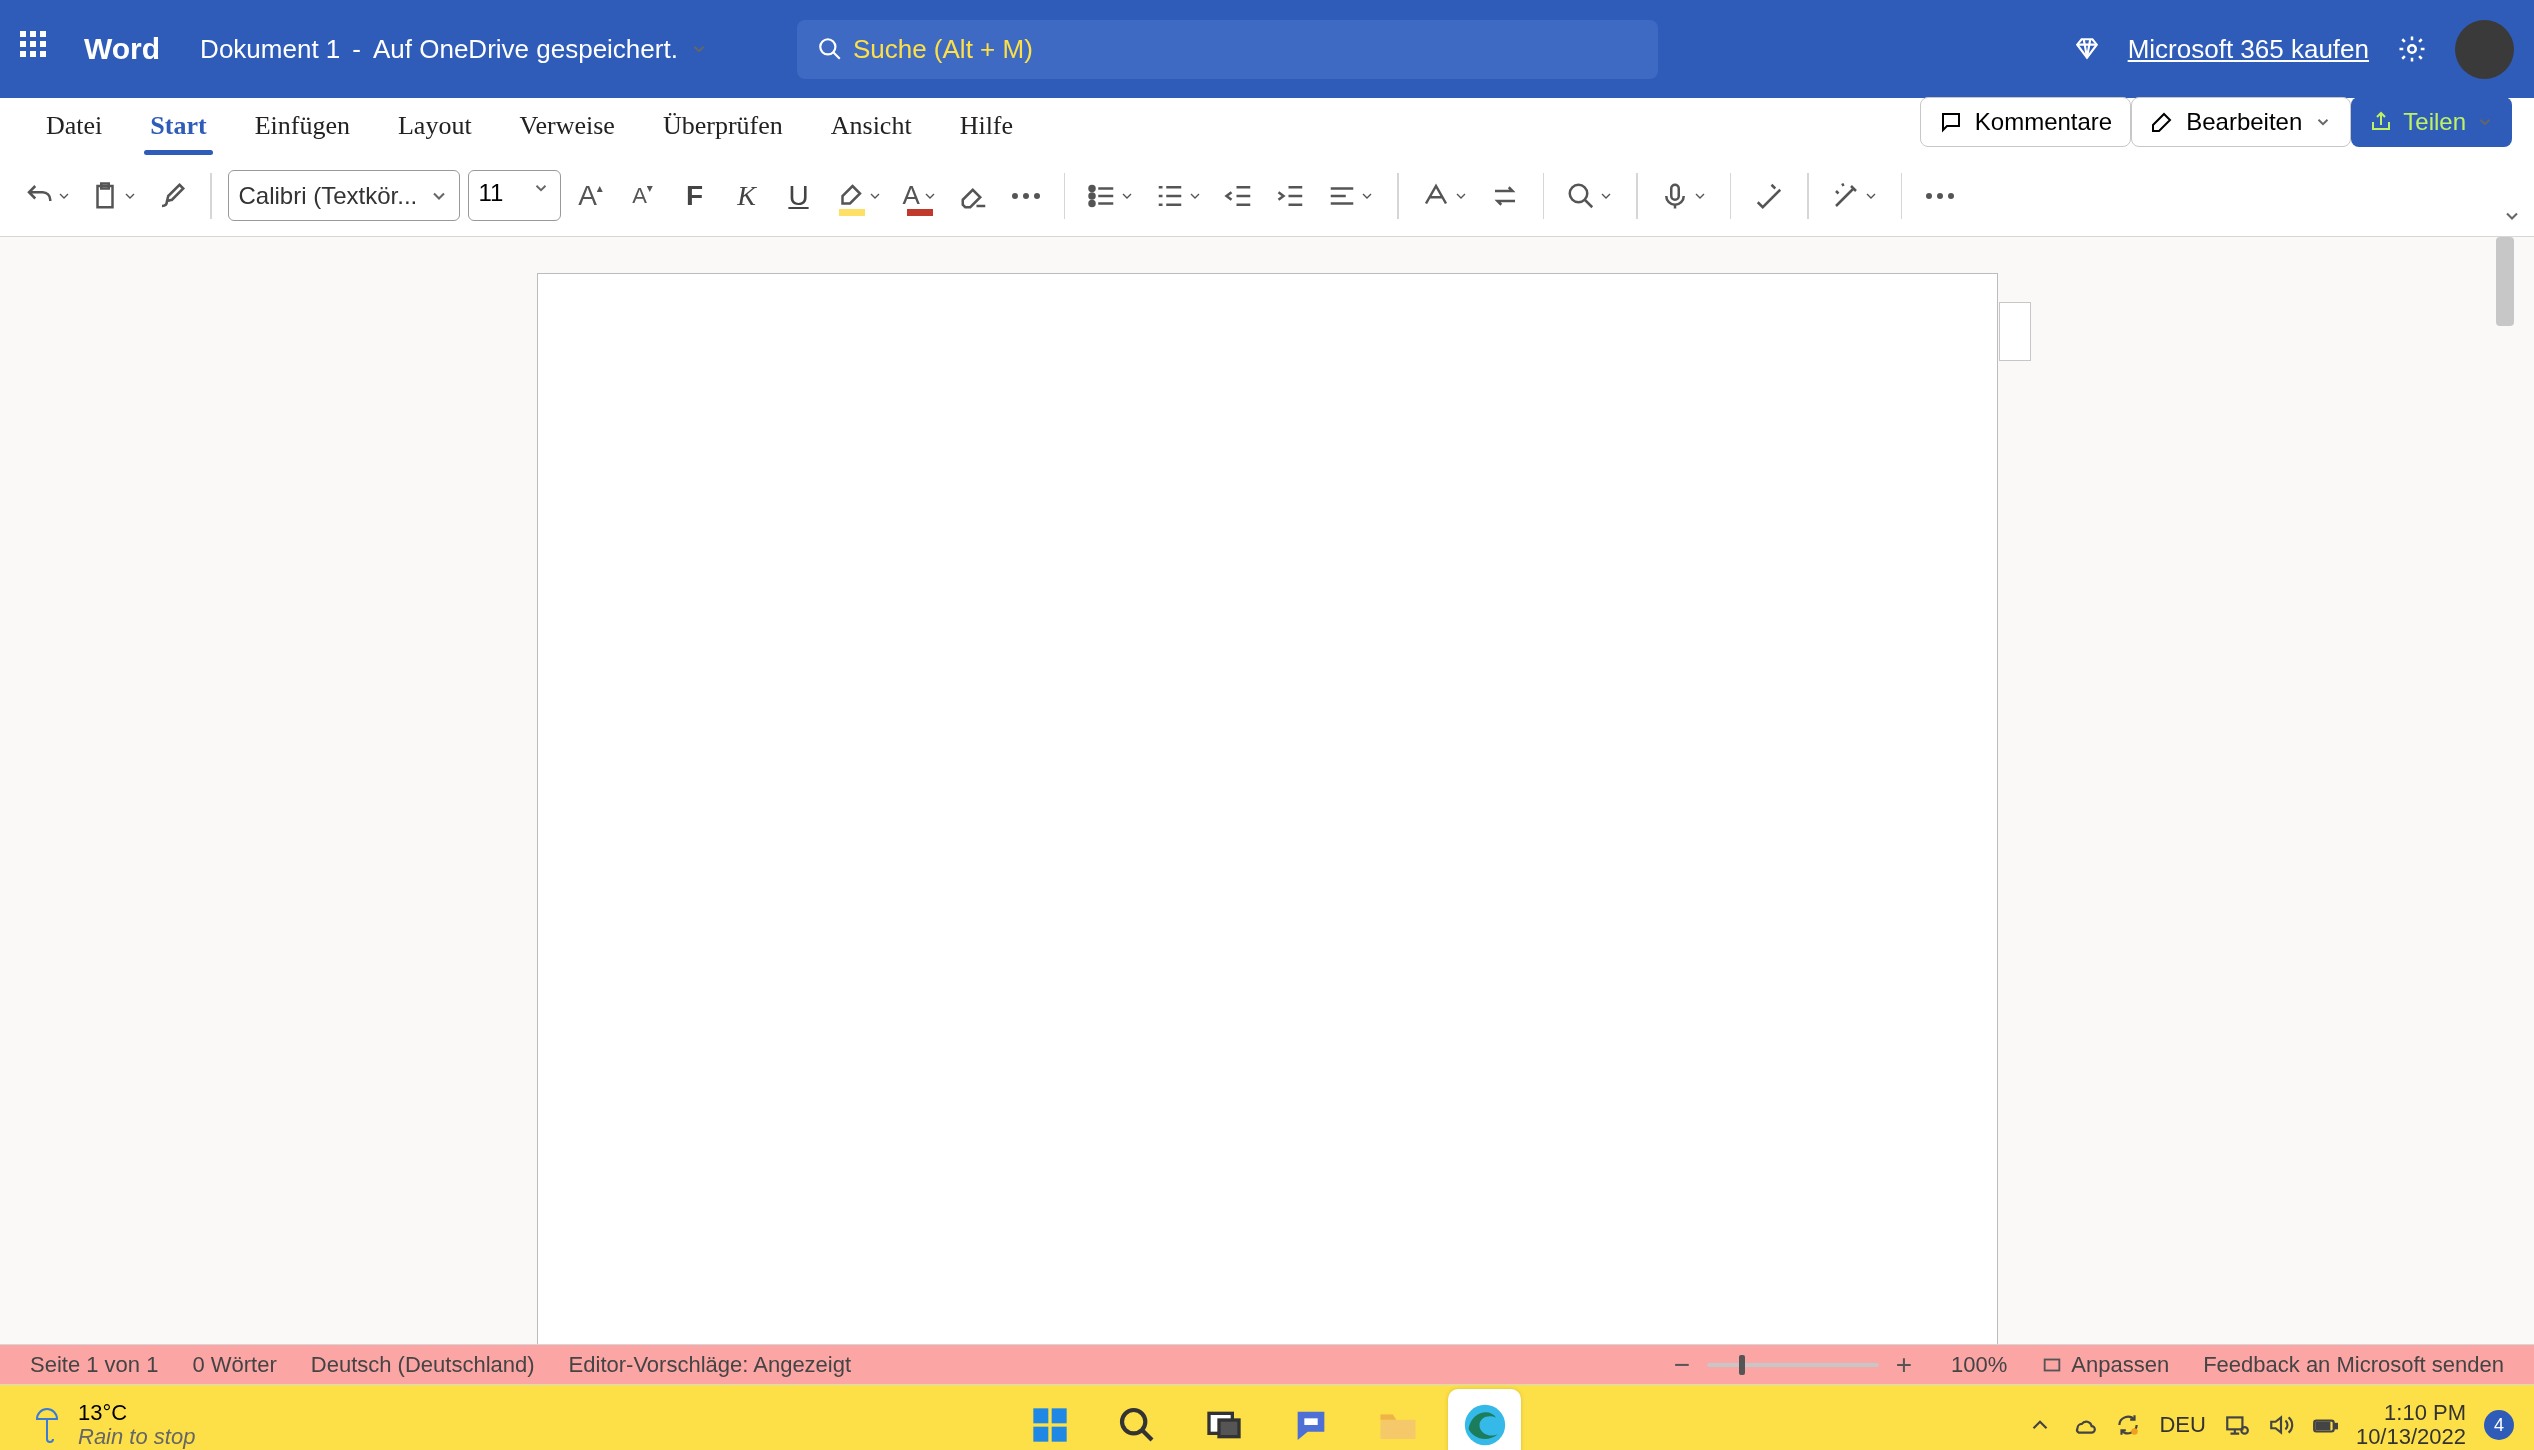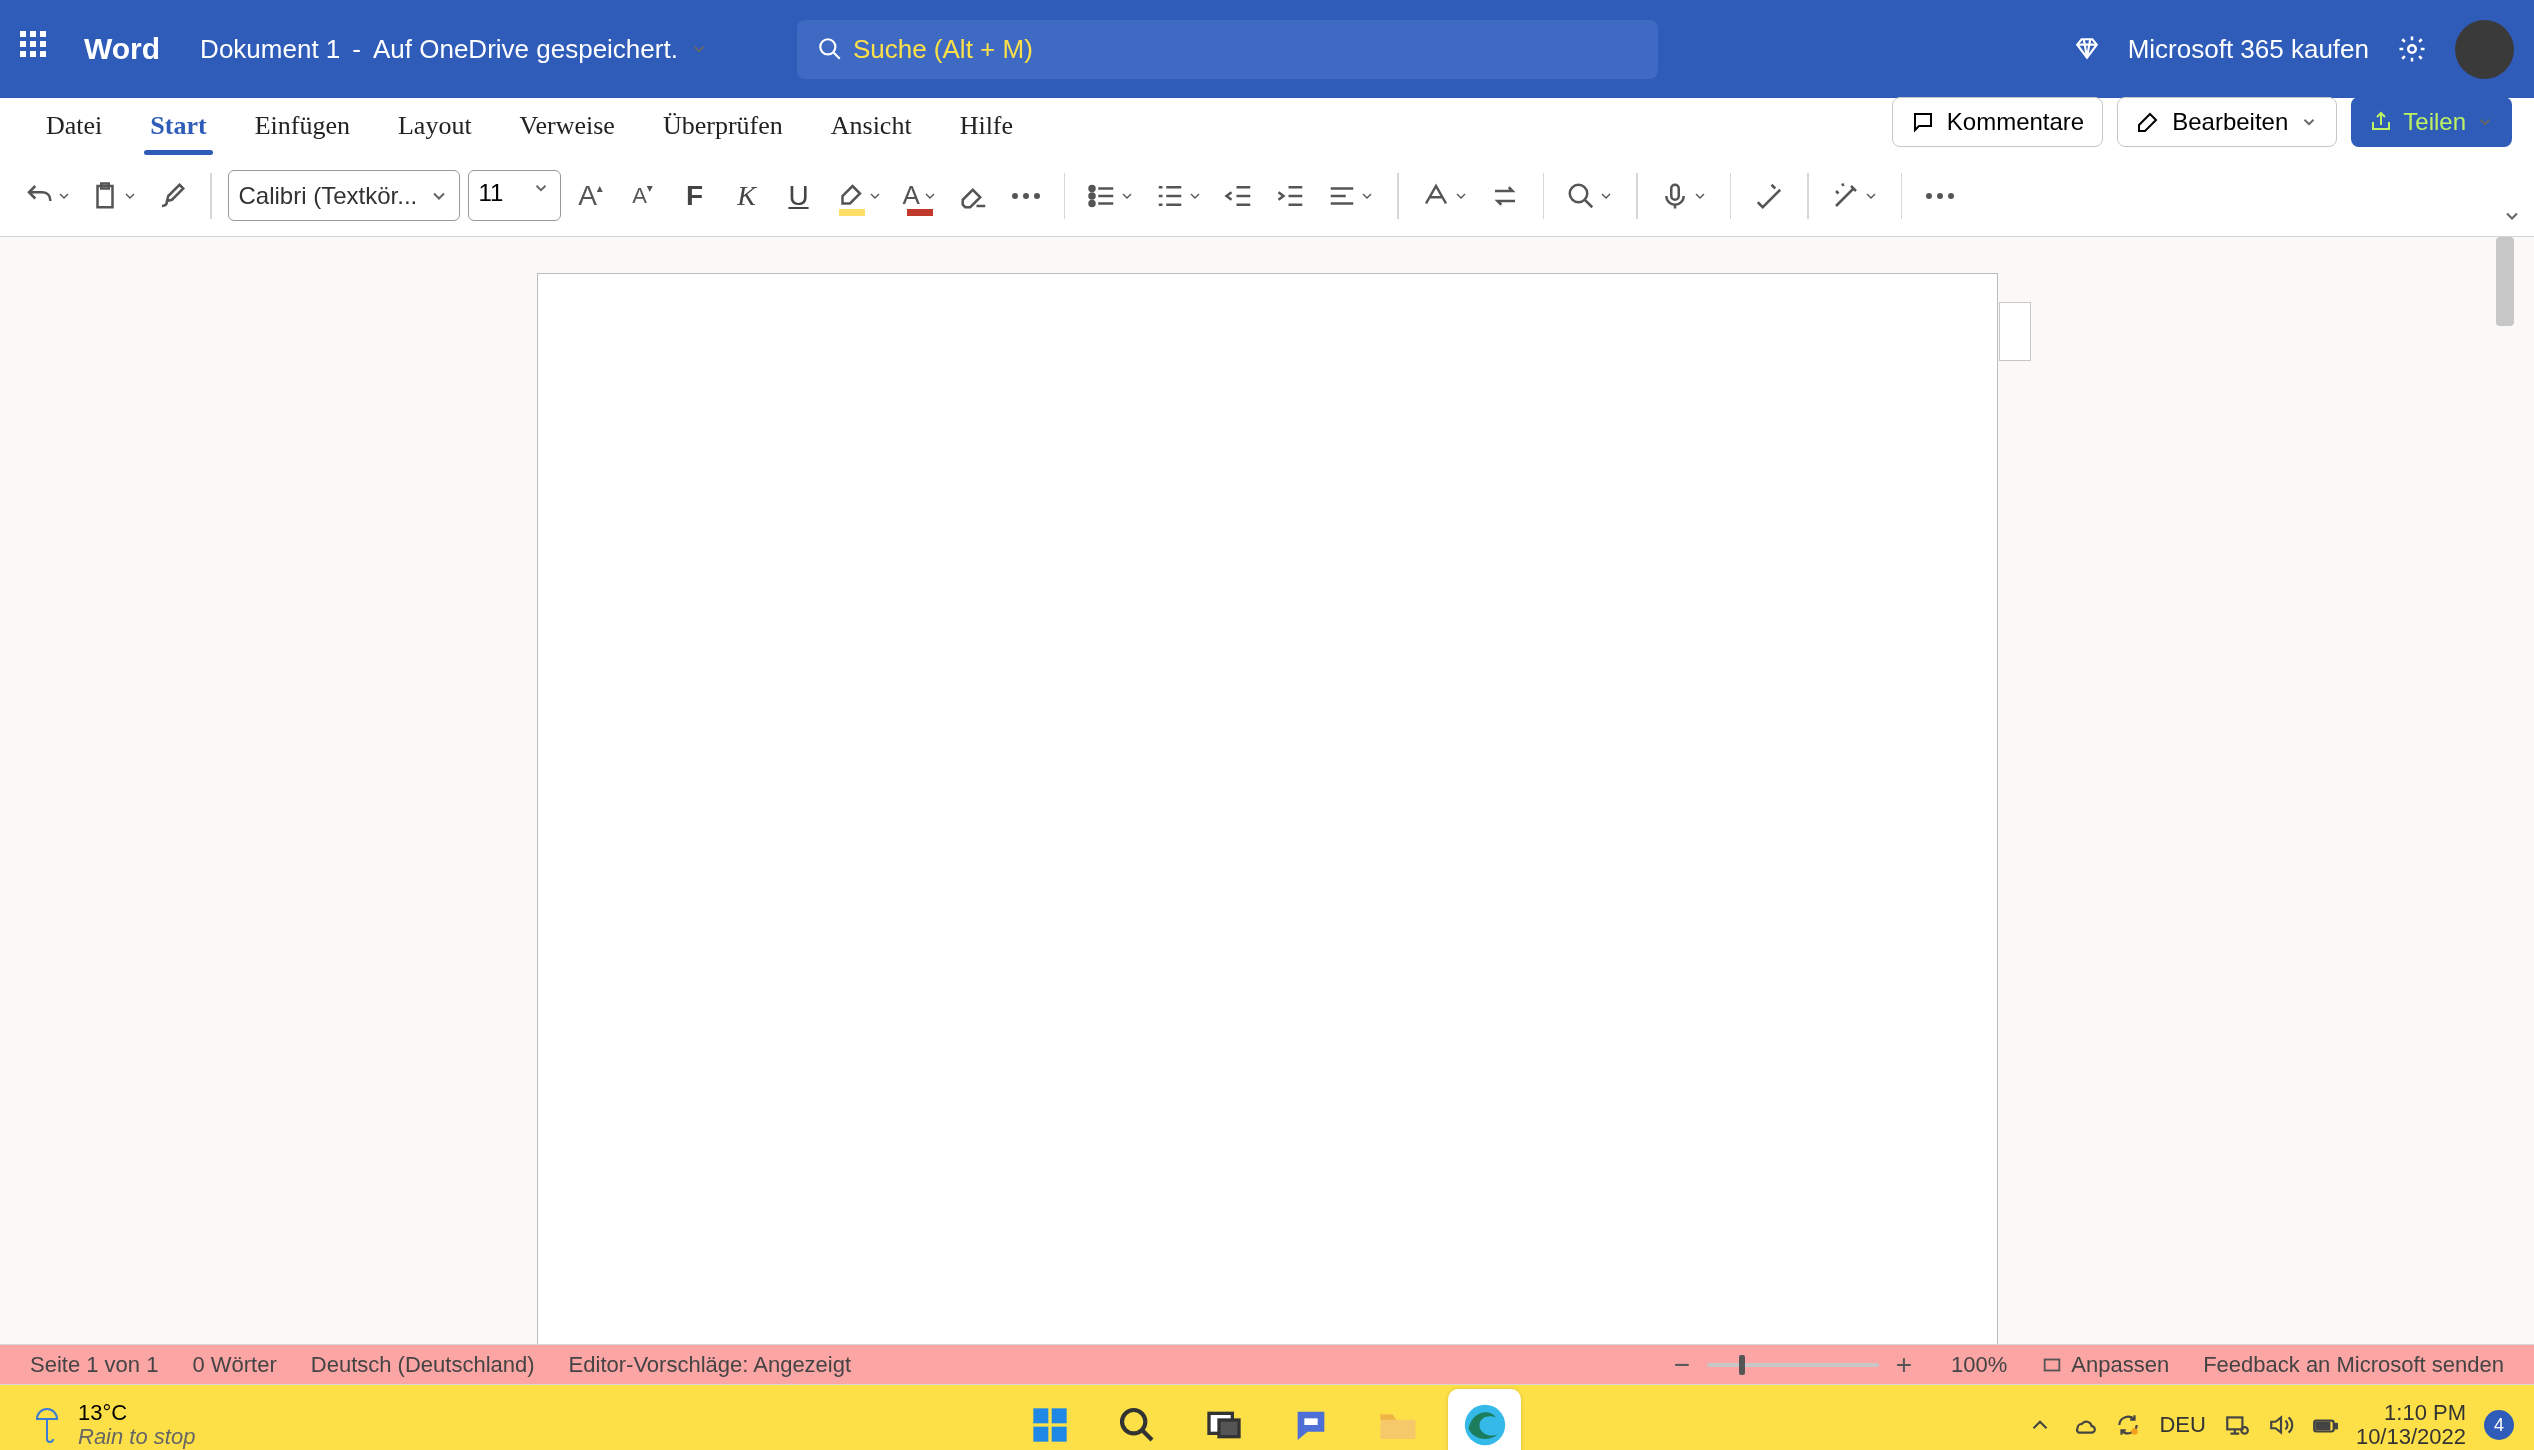--- a/index.html
+++ b/index.html
@@ -10,32 +10,32 @@
   .waffle { width: 36px; height: 36px; display: grid; grid-template-columns: repeat(3,6px); grid-template-rows: repeat(3,6px); gap: 4px; cursor: pointer; }
   .waffle span { background: #fff; }
   .app-name { font-size: 30px; font-weight: 600; margin-left: 28px; }
   .doc-name { font-size: 26px; margin-left: 40px; }
   .doc-sep { font-size: 26px; margin: 0 12px; }
   .saved-text { font-size: 26px; }
   .chev-down-mini { margin-left: 12px; width: 18px; height: 18px; }
   .search-box { margin-left: 89px; width: 861px; height: 59px; background: #3e6ac4; border-radius: 8px; display: flex; align-items: center; padding: 0 20px; }
   .search-box .search-icon { width: 26px; height: 26px; stroke: #fff; fill: none; stroke-width: 2; }
   .search-box .search-text { font-size: 26px; color: #fde047; margin-left: 10px; }
-  .title-right { margin-left: auto; display: flex; align-items: center; gap: 28px; }
+  .title-right { margin-left: auto; display: flex; align-items: center; gap: 28px; text-decoration: underline; }
   .diamond-icon { width: 26px; height: 26px; }
   .buy-link { font-size: 26px; }
   .gear-icon { width: 30px; height: 30px; stroke: #fff; fill: none; stroke-width: 2; }
   .avatar { width: 59px; height: 59px; border-radius: 50%; background: #3a3a3a; }
 
   
   .tabs-row { height: 57px; background: #fff; display: flex; align-items: flex-end; padding: 0 22px; border-bottom: none; position: relative; }
   .tab { font-size: 26px; color: #222; padding: 10px 24px 14px; cursor: pointer; position: relative; font-family: Liberation Serif, serif; }
   .tab.active::after { content: ""; position: absolute; left: 18px; right: 18px; bottom: 0; height: 5px; background: #2f5cb8; border-radius: 3px; }
   .tab.active { font-weight: 600; color: #2f5cb8; }
-  .right-tab-group { margin-left: auto; display: flex; align-items: center; gap: 14px; padding-bottom: 8px; }
+  .right-tab-group { margin-left: auto; display: flex; align-items: center; padding-bottom: 8px; }
   .btn-outline { height: 50px; border: 1.5px solid #c7c7c7; border-radius: 8px; background: #fff; display: flex; align-items: center; padding: 0 18px; font-size: 24px; gap: 12px; cursor: pointer; }
   .btn-primary { height: 50px; background: #2f5cb8; color: #bef264; border-radius: 8px; display: flex; align-items: center; padding: 0 18px; font-size: 24px; gap: 10px; cursor: pointer; }
   .btn-icon { width: 24px; height: 24px; stroke: currentColor; fill: none; stroke-width: 2; }
 
   
   .ribbon { height: 82px; background: #fff; border-bottom: 1.5px solid #d6d6d6; display: flex; align-items: center; padding: 0 18px; gap: 8px; position: relative; }
   .ribbon-group { display: flex; align-items: center; gap: 6px; }
   .tb-btn { min-width: 44px; height: 53px; display: flex; align-items: center; justify-content: center; border-radius: 6px; cursor: pointer; position: relative; padding: 0 6px; }
   .tb-btn svg { width: 30px; height: 30px; stroke: #555; fill: none; stroke-width: 2; }
   .tb-split { display: flex; align-items: center; }

